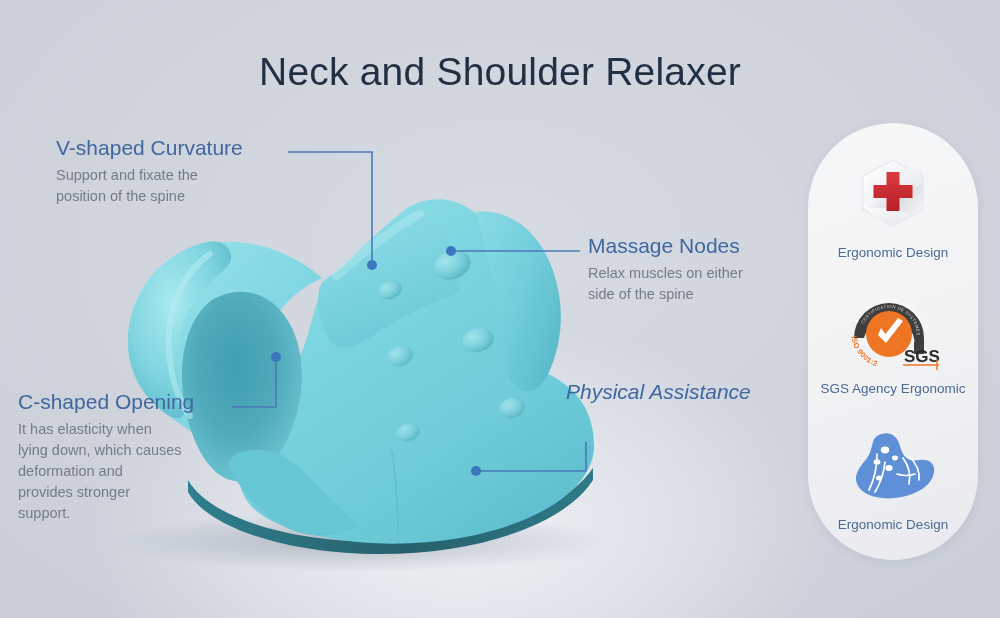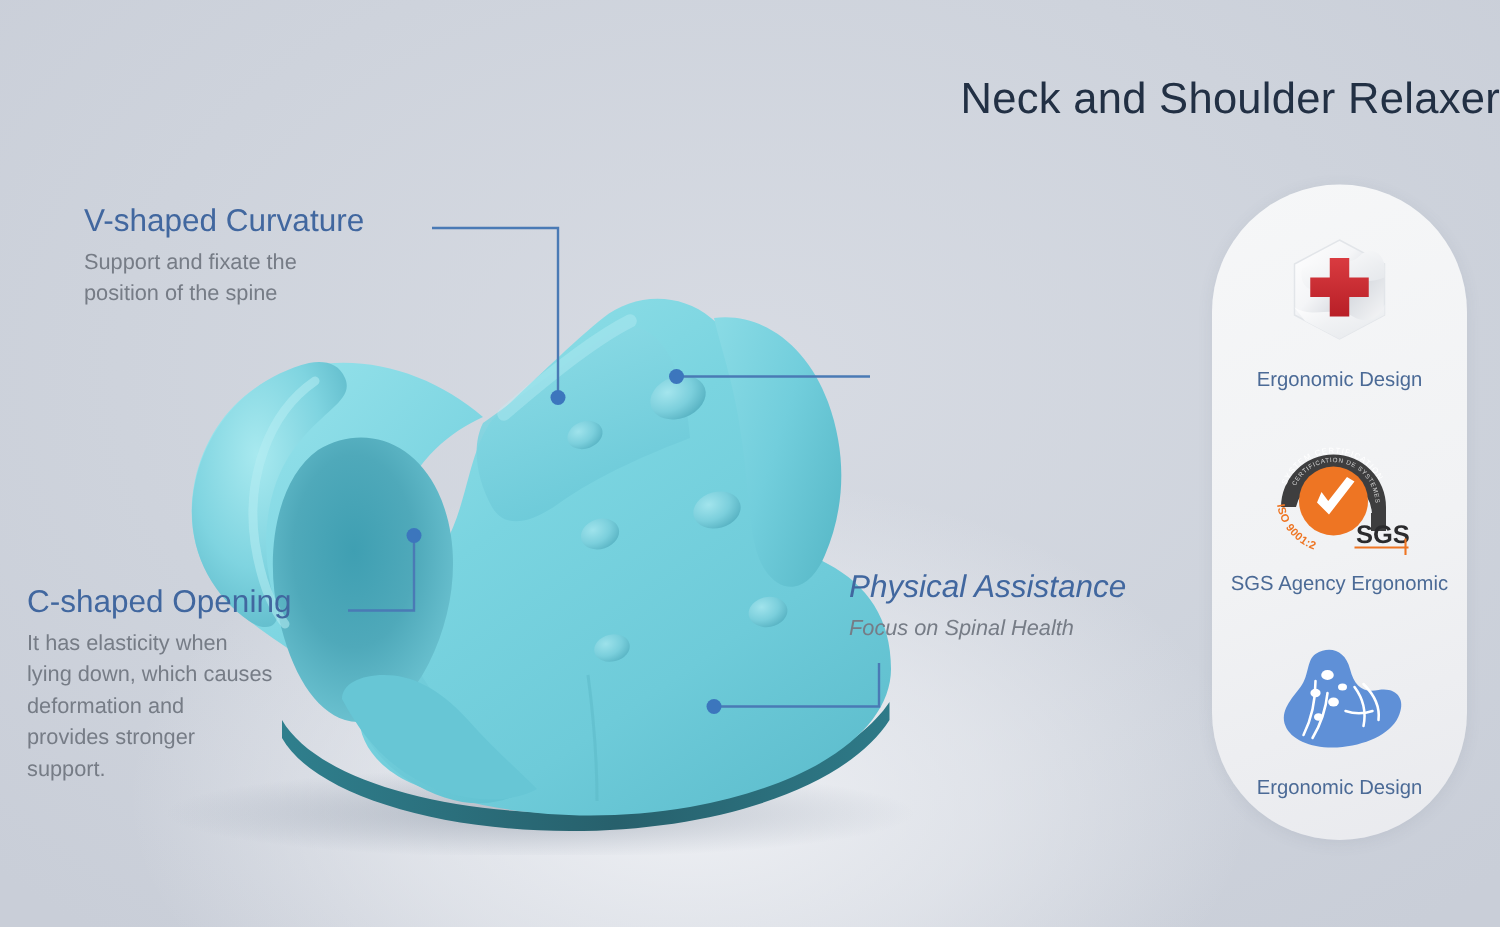--- a/index.html
+++ b/index.html
@@ -17,22 +17,22 @@
       radial-gradient(ellipse 520px 300px at 46% 86%, #eef0f4 0%, rgba(238,240,244,0.55) 38%, rgba(238,240,244,0) 72%),
       radial-gradient(ellipse 700px 480px at 50% 40%, #d7dbe3 0%, #ced3dc 60%, #c9ced8 100%);
   }
 
   
   .title {
     position: absolute;
     left: 0;
     right: 0;
     top: 50px;
-    text-align: right;
-    font-size: 29px;
+    text-align: center;
+    font-size: 39px;
     font-weight: 400;
     letter-spacing: 0.2px;
     color: #223044;
     white-space: nowrap;
   }
 
   
   .callout { position: absolute; }
   .callout .co-head {
     font-size: 21px;
@@ -275,24 +275,28 @@
 
   <div class="callout" id="callout-c">
     <p class="co-head">C-shaped Opening</p>
     <p class="co-body" style="white-space: pre-line;">It has elasticity when
 lying down, which causes
 deformation and
 provides stronger
 support.</p>
   </div>
 
+  <div class="callout align-right" id="callout-nodes">
+    <p class="co-head">Massage Nodes</p>
+    <p class="co-body" style="white-space: pre-line;">Relax muscles on either
+side of the spine</p>
+  </div>
 
   <div class="callout align-right" id="callout-phys">
     <p class="co-head">Physical Assistance</p>
-    <p class="co-body" style="white-space: pre-line;">Focus on Spinal Health</p>
   </div>
 
   <div id="badge-panel">
 
     <div class="badge-cell">
       <div class="badge-art">
         <svg width="78" height="78" viewBox="0 0 78 78">
           <defs>
             <linearGradient id="gHex" x1="0" y1="0" x2="1" y2="1">
               <stop offset="0%" stop-color="#ffffff"></stop>

